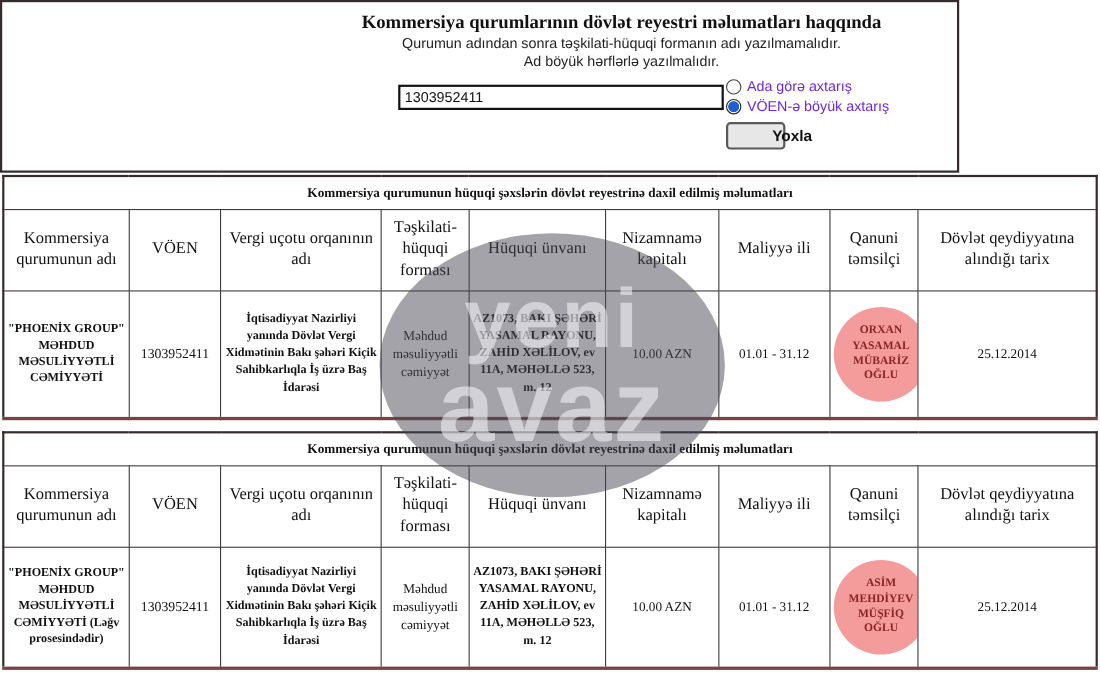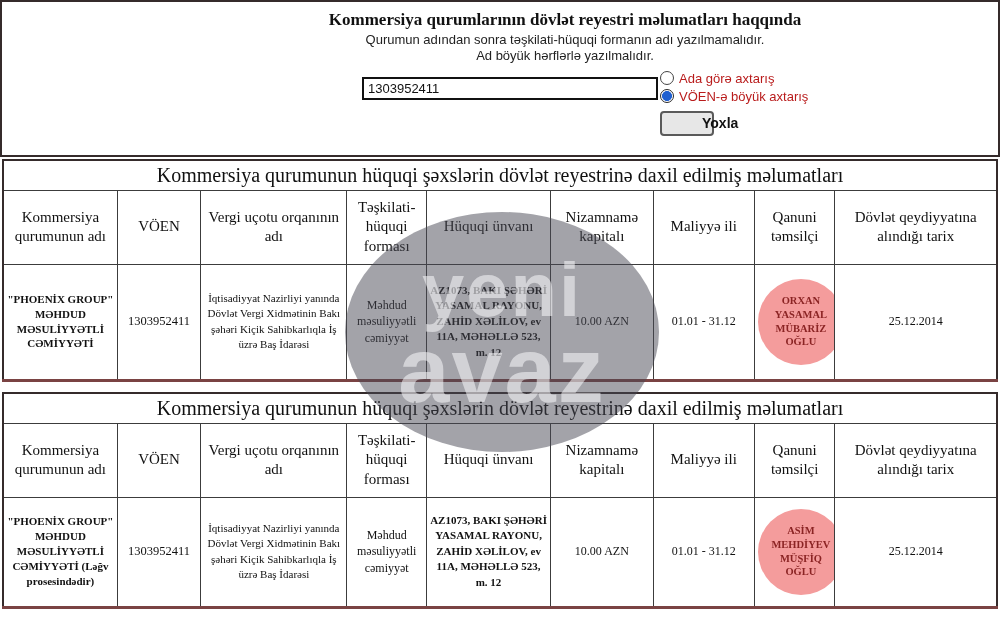--- a/index.html
+++ b/index.html
@@ -13,52 +13,52 @@
     --wm-text:rgba(250,250,252,0.55);
     --wm-orange:rgba(216,150,60,0.85);
   }
   *{box-sizing:border-box;margin:0;padding:0;}
   html,body{background:#fff;}
   .screen{
     position:relative;width:1000px;height:620px;background:#fff;overflow:hidden;
     font-family:"Liberation Serif",serif;color:#111;
   }
   
-  .top-box{position:absolute;left:0;top:0;width:1000px;height:157px;border:2px solid var(--border-dark);background:#fff;}
+  .top-box{position:absolute;left:0;top:0;width:872px;height:157px;border:2px solid var(--border-dark);background:#fff;}
   .page-title{position:absolute;left:0;top:8px;width:1000px;text-align:center;padding-left:126px;
     font-weight:bold;font-size:17px;font-family:"Liberation Serif",serif;}
   .subtitle{position:absolute;left:0;width:1000px;text-align:center;padding-left:126px;
     font-family:"Liberation Sans",sans-serif;font-size:13px;color:#222;}
   .sub1{top:30px;}
   .sub2{top:46px;}
   .search-input{position:absolute;left:360px;top:75px;width:296px;height:23px;border:2px solid #111;
     font-family:"Liberation Sans",sans-serif;font-size:13px;padding:0 4px;background:#fff;color:#111;}
-  .radio-row{position:absolute;left:658px;display:flex;gap:5px;
-    font-family:"Liberation Sans",sans-serif;font-size:13px;color:#b91c1c;}
+  .radio-row{position:absolute;left:658px;display:flex;align-items:center;gap:5px;
+    font-family:"Liberation Sans",sans-serif;font-size:13px;color:#6d28d9;}
   .radio-row-1{top:69px;}
   .radio-row-2{top:87px;}
   .radio{width:14px;height:14px;border-radius:50%;border:1.5px solid #444;background:#fff;display:inline-block;flex:0 0 auto;}
   .radio.checked{border-color:#2a2a2a;background:radial-gradient(circle at 50% 50%, var(--radio-blue) 0 55%, #fff 62% 100%);}
   .check-btn{position:absolute;left:658px;top:109px;width:54px;height:25px;background:#e7e7e7;
     border:2px solid #5a5a5a;border-radius:4px;font-family:"Liberation Sans",sans-serif;
     font-weight:bold;font-size:14px;color:#111;text-align:center;line-height:21px;cursor:pointer;padding-left:40px;}
   
   .reg-table{position:absolute;left:2px;width:996px;border-collapse:collapse;table-layout:fixed;
     border:2px solid var(--border-dark);border-bottom:3px solid var(--border-bottom);background:#fff;}
   .reg-table.t1{top:159px;}
   .reg-table.t2{top:392px;}
   .reg-table td,.reg-table th{border:1px solid var(--border-inner);vertical-align:middle;text-align:center;
     padding:2px 3px;overflow:hidden;}
-  .caption-cell{font-weight:normal;font-size:20px;height:30px;border-bottom:1px solid var(--border-inner);}
+  .caption-cell{font-weight:bold;font-size:12px;height:30px;border-bottom:1px solid var(--border-inner);}
   .reg-table th{font-weight:normal;font-size:15px;line-height:1.3;height:74px;}
   .t1 .data-row td{height:116px;}
   .t2 .data-row td{height:110px;}
   .cell-name{font-weight:bold;font-size:11px;line-height:1.35;}
   .cell-voen{font-size:12.5px;}
-  .cell-tax{font-weight:normal;font-size:11px;line-height:1.4;padding:0 8px;}
+  .cell-tax{font-weight:bold;font-size:11px;line-height:1.4;padding:0 8px;}
   .cell-form{font-size:12px;line-height:1.35;}
   .cell-addr{font-weight:bold;font-size:11px;line-height:1.4;margin-left:44px;}
   .cell-cap,.cell-fy,.cell-date{font-size:12px;}
   .rep-circle{width:86px;height:86px;border-radius:50%;background:var(--circle-pink);margin:0 auto;
     display:flex;align-items:center;justify-content:center;text-align:center;
     font-weight:bold;font-size:10.5px;line-height:1.3;color:var(--circle-text);padding:6px;}
   
   .watermark{position:absolute;left:345px;top:212px;width:314px;height:246px;z-index:6;pointer-events:none;
     font-family:"Liberation Sans",sans-serif;font-weight:bold;text-align:center;}
   .wm-circle{position:absolute;left:0;top:0;width:314px;height:240px;border-radius:50%;background:var(--wm-circle);}

